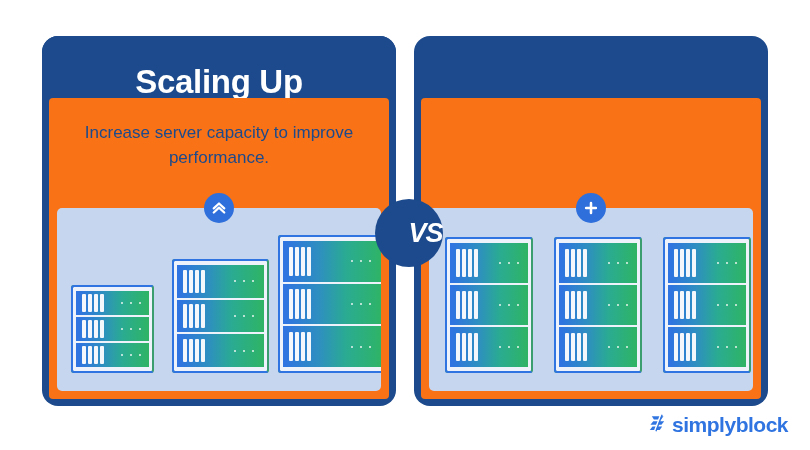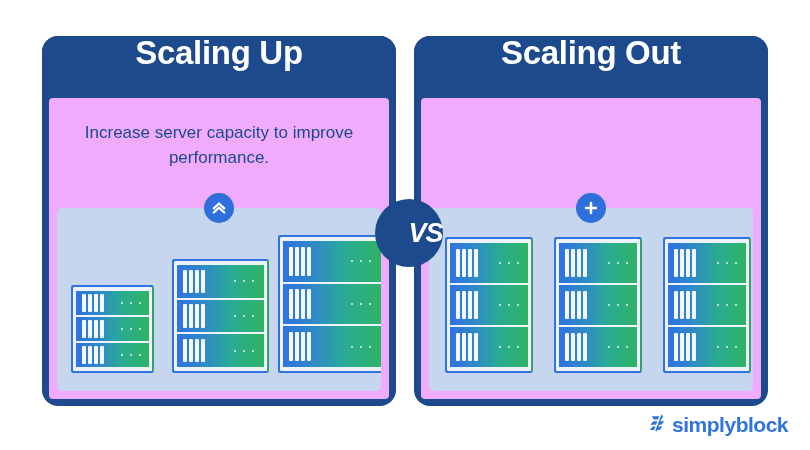--- a/index.html
+++ b/index.html
@@ -27,39 +27,39 @@
     box-sizing: border-box;
     padding: 0;
     overflow: hidden;
   }
   #card-left  { left: 42px; }
   #card-right { left: 414px; }
 
   .card-header {
     height: 62px;
     display: flex;
-    align-items: flex-start;
+    align-items: flex-end;
     justify-content: center;
     background: #1c4a8c;
   }
   .card-title {
     color: #ffffff;
     font-size: 33px;
     font-weight: bold;
     letter-spacing: -0.3px;
     line-height: 1;
   }
 
   .card-body {
     position: absolute;
     left: 7px;
     right: 7px;
     top: 62px;
     bottom: 7px;
-    background: #f0abfc;
+    background: #f97316;
     border-radius: 4px;
     overflow: hidden;
   }
 
   .card-desc {
     text-align: center;
     color: #1c4a8c;
     font-size: 17px;
     line-height: 25px;
     padding: 22px 30px 0 30px;
@@ -344,23 +344,20 @@
             </span>
         </div>
       </div>
 
     </div>
   </div>
 </div>
 
 <div class="card" id="card-right">
 
-  <div class="card-header">
-    <div class="card-title">Scaling Out</div>
-  </div>
 
   <div class="card-body">
 
 
     <div class="badge-icon">
       <svg width="18" height="18" viewBox="0 0 24 24" aria-hidden="true">
         <path d="M12 5.5 V18.5 M5.5 12 H18.5" fill="none" stroke="#ffffff" stroke-width="3.4" stroke-linecap="round"></path>
       </svg>
     </div>
 

